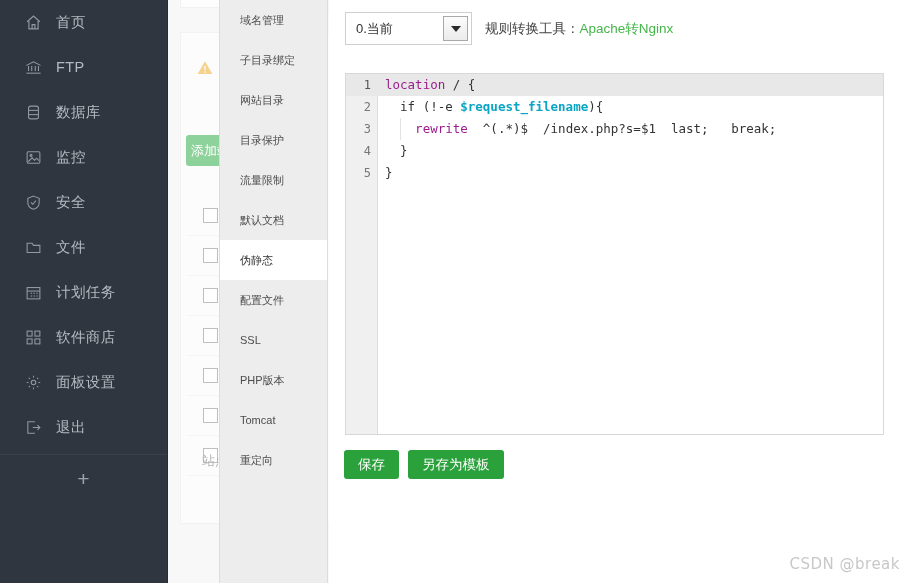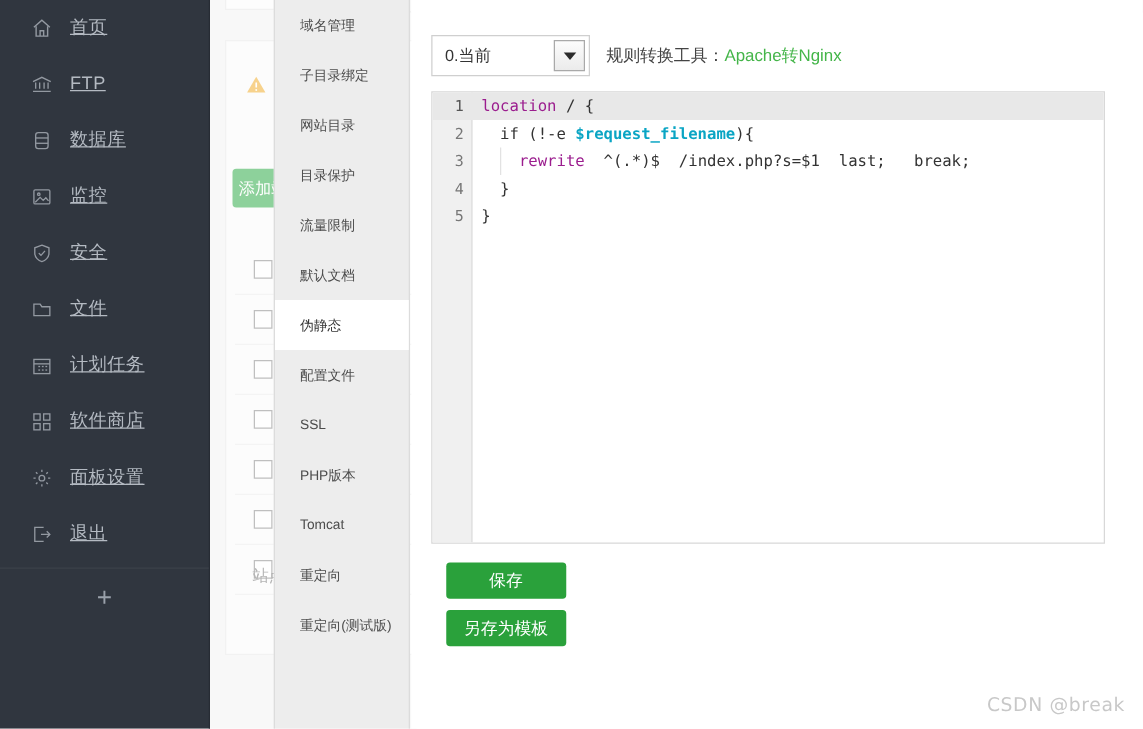--- a/index.html
+++ b/index.html
@@ -34,21 +34,21 @@
     color: #ffffff;
   }
   .ms-item .ms-icon {
     width: 22px; height: 18px;
     display: inline-flex; align-items: center; justify-content: center;
     margin-right: 12px;
     opacity: .75;
   }
   .ms-item.active .ms-icon { opacity: 1; }
   .ms-icon svg { display: block; }
-  .ms-label { line-height: 1; letter-spacing: .4px; text-decoration: underline; }
+  .ms-label { line-height: 1; letter-spacing: .4px; }
 
   .ms-divider {
     height: 1px; background: #3b414a;
     margin: 4px 0 0 0;
   }
   .ms-add {
     height: 48px;
     display: flex; align-items: center; justify-content: center;
     color: #9aa1ab; font-size: 21px; font-weight: 300;
     cursor: pointer; user-select: none;
@@ -132,21 +132,21 @@
   }
 
   
   .content {
     position: absolute; left: 329px; top: 0;
     width: 585px; height: 583px;
     background: #ffffff;
   }
 
   .toolbar {
-    position: absolute; left: 16px; top: 28px;
+    position: absolute; left: 16px; top: 12px;
     display: flex; align-items: center;
   }
   .select-wrap {
     position: relative;
     width: 127px; height: 33px;
     background: #fff;
     border: 1px solid #cfcfcf;
     display: flex; align-items: center;
   }
   .select-val {
@@ -220,22 +220,22 @@
   .tok-kw   { color: #9b1d8e; }
   .tok-var  { color: #0aa5c4; font-weight: bold; }
   .tok-plain{ color: #333; }
   .indent-guide {
     position: absolute; top: 0; bottom: 0; width: 1px;
     background: #e2e2e2;
   }
 
   
   .btn-row {
-    position: absolute; left: 28px; top: 450px;
-    display: flex; gap: 9px; flex-direction: column;
+    position: absolute; left: 15px; top: 450px;
+    display: flex; gap: 9px;
   }
   .btn {
     background: #2aa13b;
     color: #ffffff;
     font-size: 13.5px;
     border: none;
     border-radius: 3px;
     padding: 0 14px;
     height: 29px;
     line-height: 29px;
@@ -455,21 +455,20 @@
     <div class="sub-item">网站目录</div>
     <div class="sub-item">目录保护</div>
     <div class="sub-item">流量限制</div>
     <div class="sub-item">默认文档</div>
     <div class="sub-item active">伪静态</div>
     <div class="sub-item">配置文件</div>
     <div class="sub-item">SSL</div>
     <div class="sub-item">PHP版本</div>
     <div class="sub-item">Tomcat</div>
     <div class="sub-item">重定向</div>
-    <div class="sub-item">重定向(测试版)</div>
   </nav>
 
   <main class="content">
 
     <div class="toolbar">
       <div class="select-wrap">
         <span class="select-val">0.当前</span>
         <span class="select-arrow">
             <i></i>
           </span>

